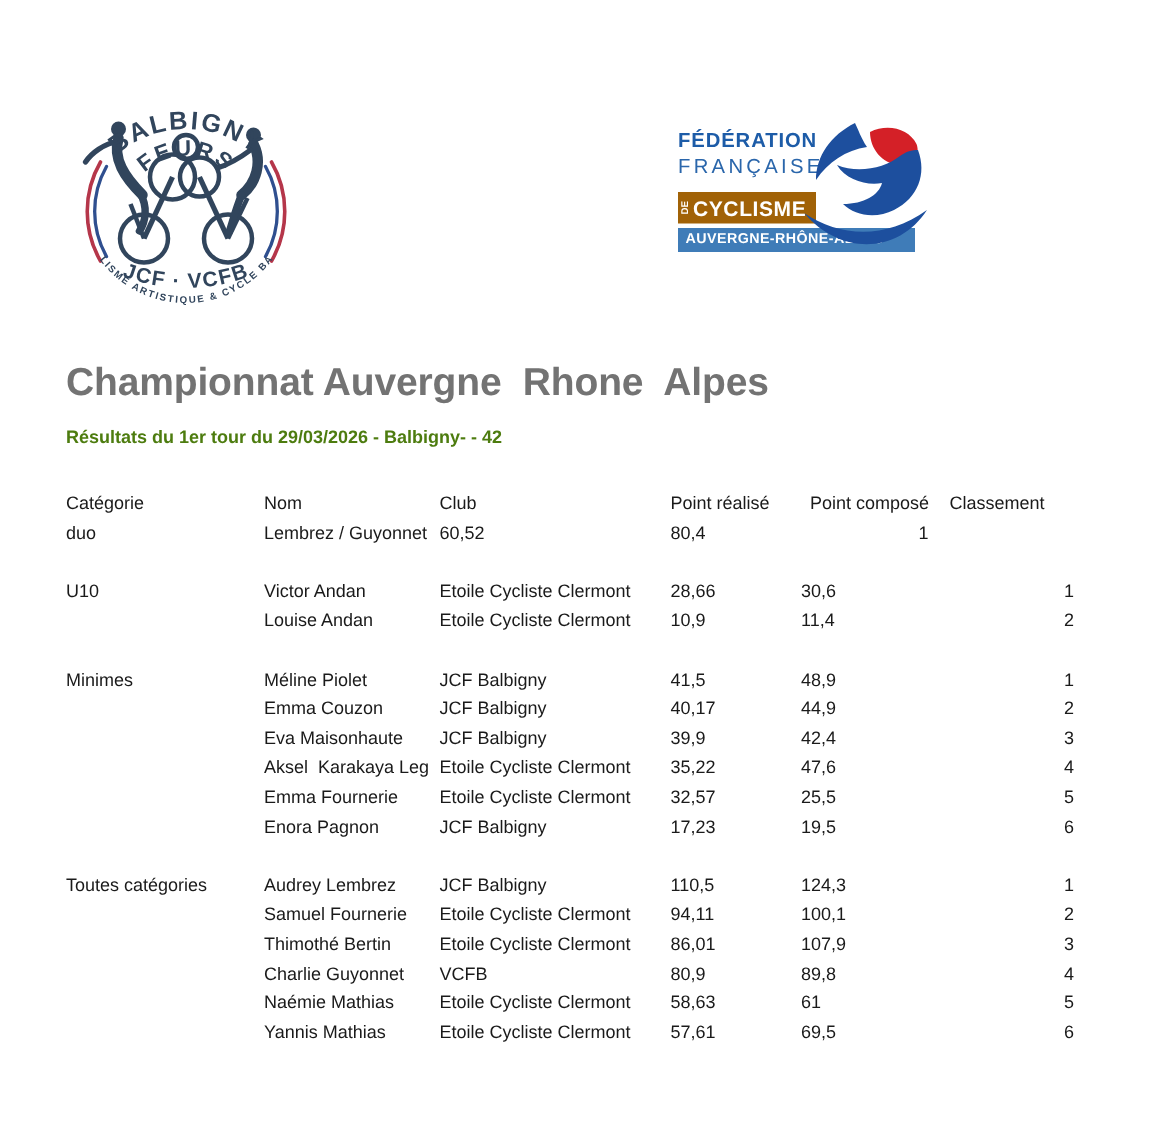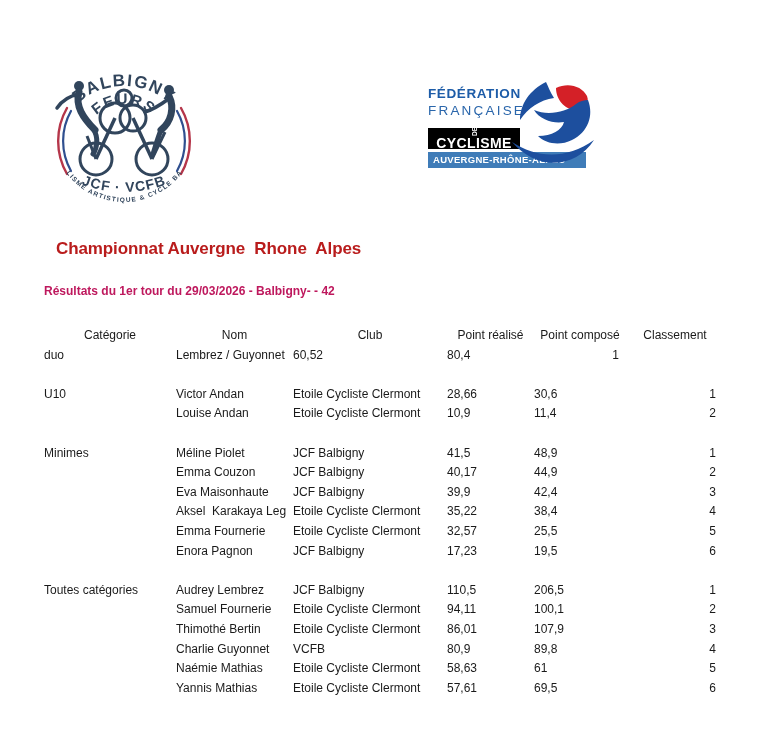--- a/index.html
+++ b/index.html
@@ -5,40 +5,40 @@
   * { margin:0; padding:0; box-sizing:border-box; }
   html,body { background:#ffffff; }
   body { font-family:"Liberation Sans", sans-serif; color:#111; }
   .page {
     position:relative; width:778px; height:750px; background:#fff; overflow:hidden;
   }
 
   
   .club-logo { position:absolute; left:49px; top:56px; width:150px; height:157px; }
 
-  .fed-logo { position:absolute; left:428px; top:84px; width:246px; height:110px; }
+  .fed-logo { position:absolute; left:452px; top:84px; width:246px; height:110px; }
   .fed-line1 { font-size:13.5px; font-weight:bold; letter-spacing:0.6px; color:#1d5ca8; position:absolute; left:0; top:2px; }
   .fed-line2 { font-size:13.5px; font-weight:400; letter-spacing:2.2px; color:#2a66ab; position:absolute; left:0; top:19px;text-align:right; }
   .fed-box { position:absolute; left:0; top:44px; width:92px; height:21px; background:#113a7c; display:flex; align-items:center; }
   .fed-de { display:inline-block; transform:rotate(-90deg); font-size:6.5px; font-weight:bold; color:#fff; width:10px; text-align:center; }
   .fed-cyclisme { font-size:14px; font-weight:bold; letter-spacing:0.4px; color:#fff; }
   .fed-banner { position:absolute; left:0; top:68px; width:158px; height:16px; background:#3f7cb8; color:#fff;
     font-size:9.5px; font-weight:bold; letter-spacing:0.3px; line-height:16px; padding-left:5px; z-index:1; white-space:nowrap; }
   .fed-swoosh { position:absolute; left:82px; top:-4px; width:86px; height:94px; z-index:2; }
 
   
-  .doc-title { position:absolute; left:44px; top:239px; font-size:17px; font-weight:bold; color:#b91c1c; white-space:pre; letter-spacing:-0.1px;margin-left:12px; }
-  .doc-subtitle { position:absolute; left:44px; top:284px; font-size:12px; font-weight:bold; color:#be185d; }
+  .doc-title { position:absolute; left:44px; top:239px; font-size:26px; font-weight:bold; color:#737373; white-space:pre; letter-spacing:-0.1px; }
+  .doc-subtitle { position:absolute; left:44px; top:284px; font-size:12px; font-weight:bold; color:#4d7c0f; }
 
   
   .rtable { position:absolute; left:44px; top:326px; width:673px; font-size:12px; color:#1a1a1a; }
   .trow { display:grid; grid-template-columns:132px 117px 154px 87px 86px 97px; height:19.6px; line-height:19.6px; }
   .trow.spacer { height:19.6px; }
   .tcell { white-space:pre; overflow:hidden; }
-  .thead .tcell { font-weight:400;text-align:center; }
+  .thead .tcell { font-weight:400; }
   .thead .c5 { padding-left:6px; }
   .thead .c6 { padding-left:13px; }
   .tbody .c4 { text-align:left; padding-right:3px; }
   .tbody .c5 { padding-right:2px; }
   .tbody .c6 { text-align:right; padding-right:1px; }
 </style>
 </head>
 <body>
 
 <div class="page">
@@ -90,21 +90,21 @@
       <textPath href="#arcBot1" startOffset="50%" text-anchor="middle">JCF · VCFB</textPath>
     </text>
     <text font-size="6.5" font-weight="bold" letter-spacing="1.2" fill="#31455c">
       <textPath href="#arcBot2" startOffset="50%" text-anchor="middle">CYCLISME ARTISTIQUE &amp; CYCLE BALLE</textPath>
     </text>
   </svg>
 
   <div class="fed-logo">
     <div class="fed-line1">FÉDÉRATION</div>
     <div class="fed-line2">FRANÇAISE</div>
-    <div class="fed-box" style="background-color: #000000; flex-direction: column;">
+    <div class="fed-box" style="background-color: #a16207;">
       <span class="fed-de">DE</span>
       <span class="fed-cyclisme">CYCLISME</span>
     </div>
     <div class="fed-banner" style="background-color: rgb(63, 124, 184);">AUVERGNE-RHÔNE-ALPES</div>
     <svg class="fed-swoosh" viewBox="0 0 86 94" aria-hidden="true">
       <path d="M 36,2 C 20,10 10,24 10,40 C 18,28 30,20 44,18 C 40,12 38,6 36,2 Z" fill="#1d4f9e"></path>
       <path d="M 46,8 C 58,2 72,6 77,16 C 80,24 74,31 65,30 C 54,29 46,19 46,8 Z" fill="#d42027"></path>
       <path d="M 78,20 C 84,36 78,52 62,60 C 50,66 36,64 28,56 C 42,56 52,50 54,42 C 44,44 30,40 24,30 C 38,36 56,32 66,24 C 70,21 74,20 78,20 Z" fill="#1d4f9e"></path>
       <path d="M 2,62 C 26,78 56,80 84,60 C 66,88 28,92 2,62 Z" fill="#1d4f9e"></path>
     </svg>
@@ -170,21 +170,21 @@
           <div class="tcell c3">JCF Balbigny</div>
           <div class="tcell c4">39,9</div>
           <div class="tcell c5">42,4</div>
           <div class="tcell c6">3</div>
         </div>
         <div class="trow">
           <div class="tcell c1"></div>
           <div class="tcell c2">Aksel  Karakaya Leg</div>
           <div class="tcell c3">Etoile Cycliste Clermont</div>
           <div class="tcell c4">35,22</div>
-          <div class="tcell c5">38,4</div>
+          <div class="tcell c5">47,6</div>
           <div class="tcell c6">4</div>
         </div>
         <div class="trow">
           <div class="tcell c1"></div>
           <div class="tcell c2">Emma Fournerie</div>
           <div class="tcell c3">Etoile Cycliste Clermont</div>
           <div class="tcell c4">32,57</div>
           <div class="tcell c5">25,5</div>
           <div class="tcell c6">5</div>
         </div>
@@ -195,21 +195,21 @@
           <div class="tcell c4">17,23</div>
           <div class="tcell c5">19,5</div>
           <div class="tcell c6">6</div>
         </div>
         <div class="trow spacer"></div>
         <div class="trow">
           <div class="tcell c1">Toutes catégories</div>
           <div class="tcell c2">Audrey Lembrez</div>
           <div class="tcell c3">JCF Balbigny</div>
           <div class="tcell c4">110,5</div>
-          <div class="tcell c5">206,5</div>
+          <div class="tcell c5">124,3</div>
           <div class="tcell c6">1</div>
         </div>
         <div class="trow">
           <div class="tcell c1"></div>
           <div class="tcell c2">Samuel Fournerie</div>
           <div class="tcell c3">Etoile Cycliste Clermont</div>
           <div class="tcell c4">94,11</div>
           <div class="tcell c5">100,1</div>
           <div class="tcell c6">2</div>
         </div>

